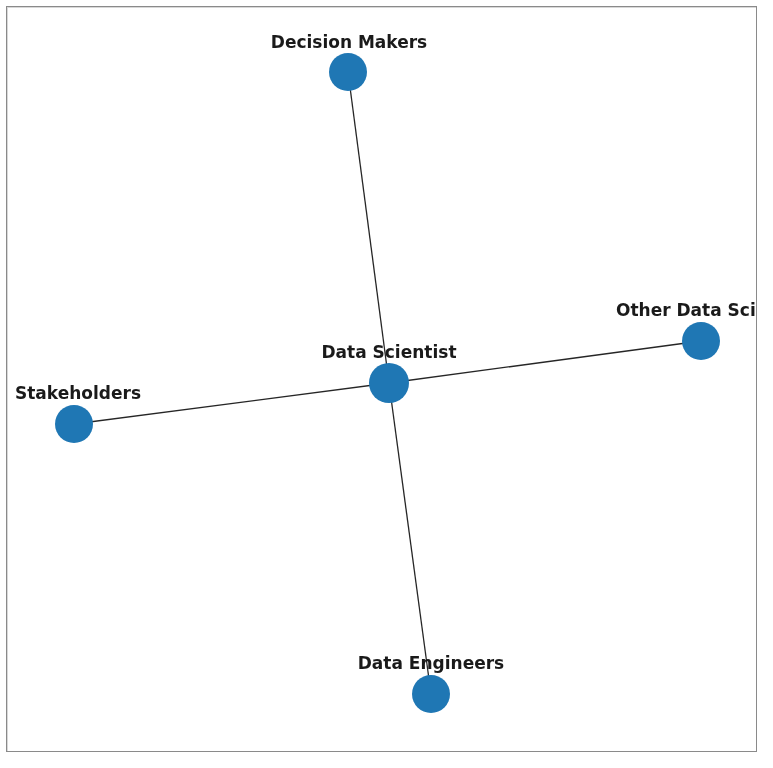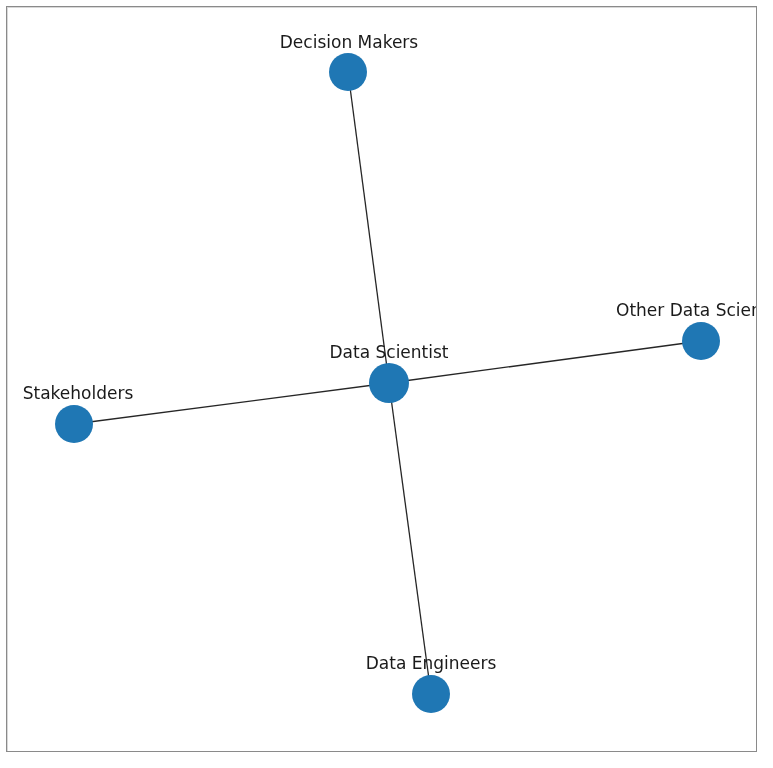--- a/index.html
+++ b/index.html
@@ -14,20 +14,21 @@
     font-family: "DejaVu Sans", sans-serif;
     overflow: hidden;
   }
   #figure {
     position: absolute;
     left: 0;
     top: 0;
     width: 709px;
     height: 768px;
     background: #ffffff;
+    font-weight: bold;
   }
   
   #frame {
     position: absolute;
     left: 6px;
     top: 6px;
     width: 751px;
     height: 746px;
     box-sizing: border-box;
     border: 1px solid #8a8a8a;

